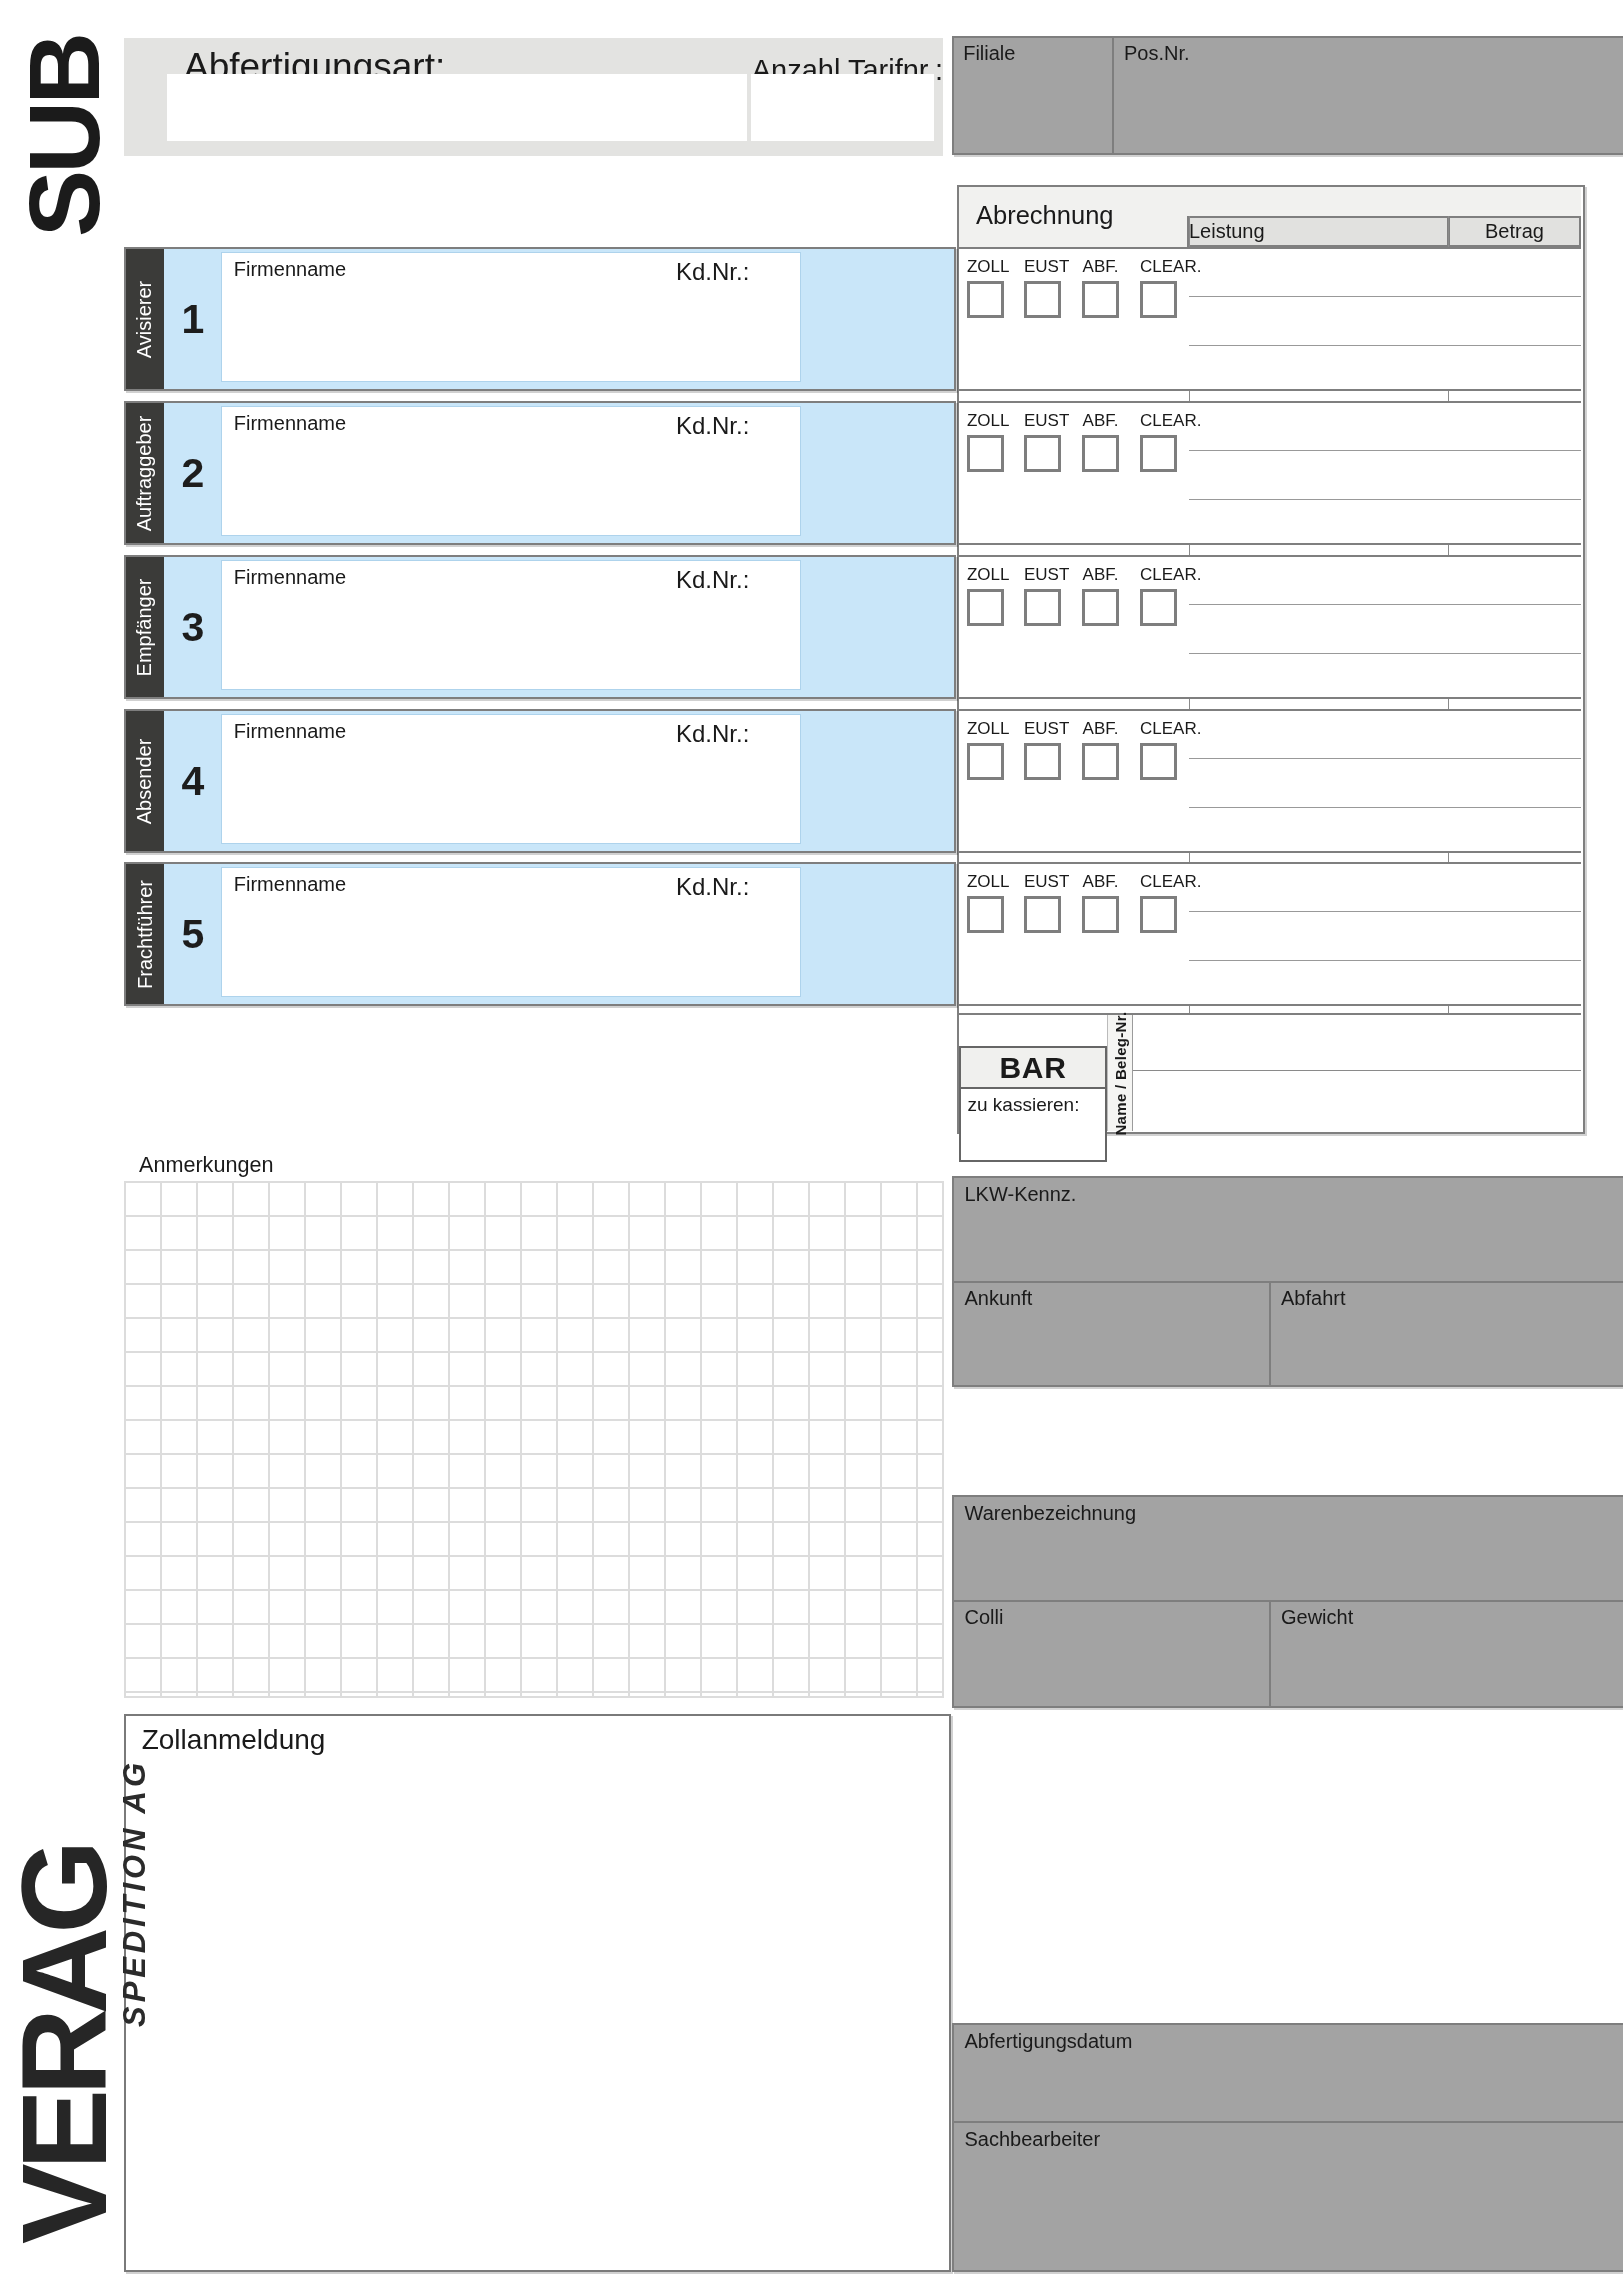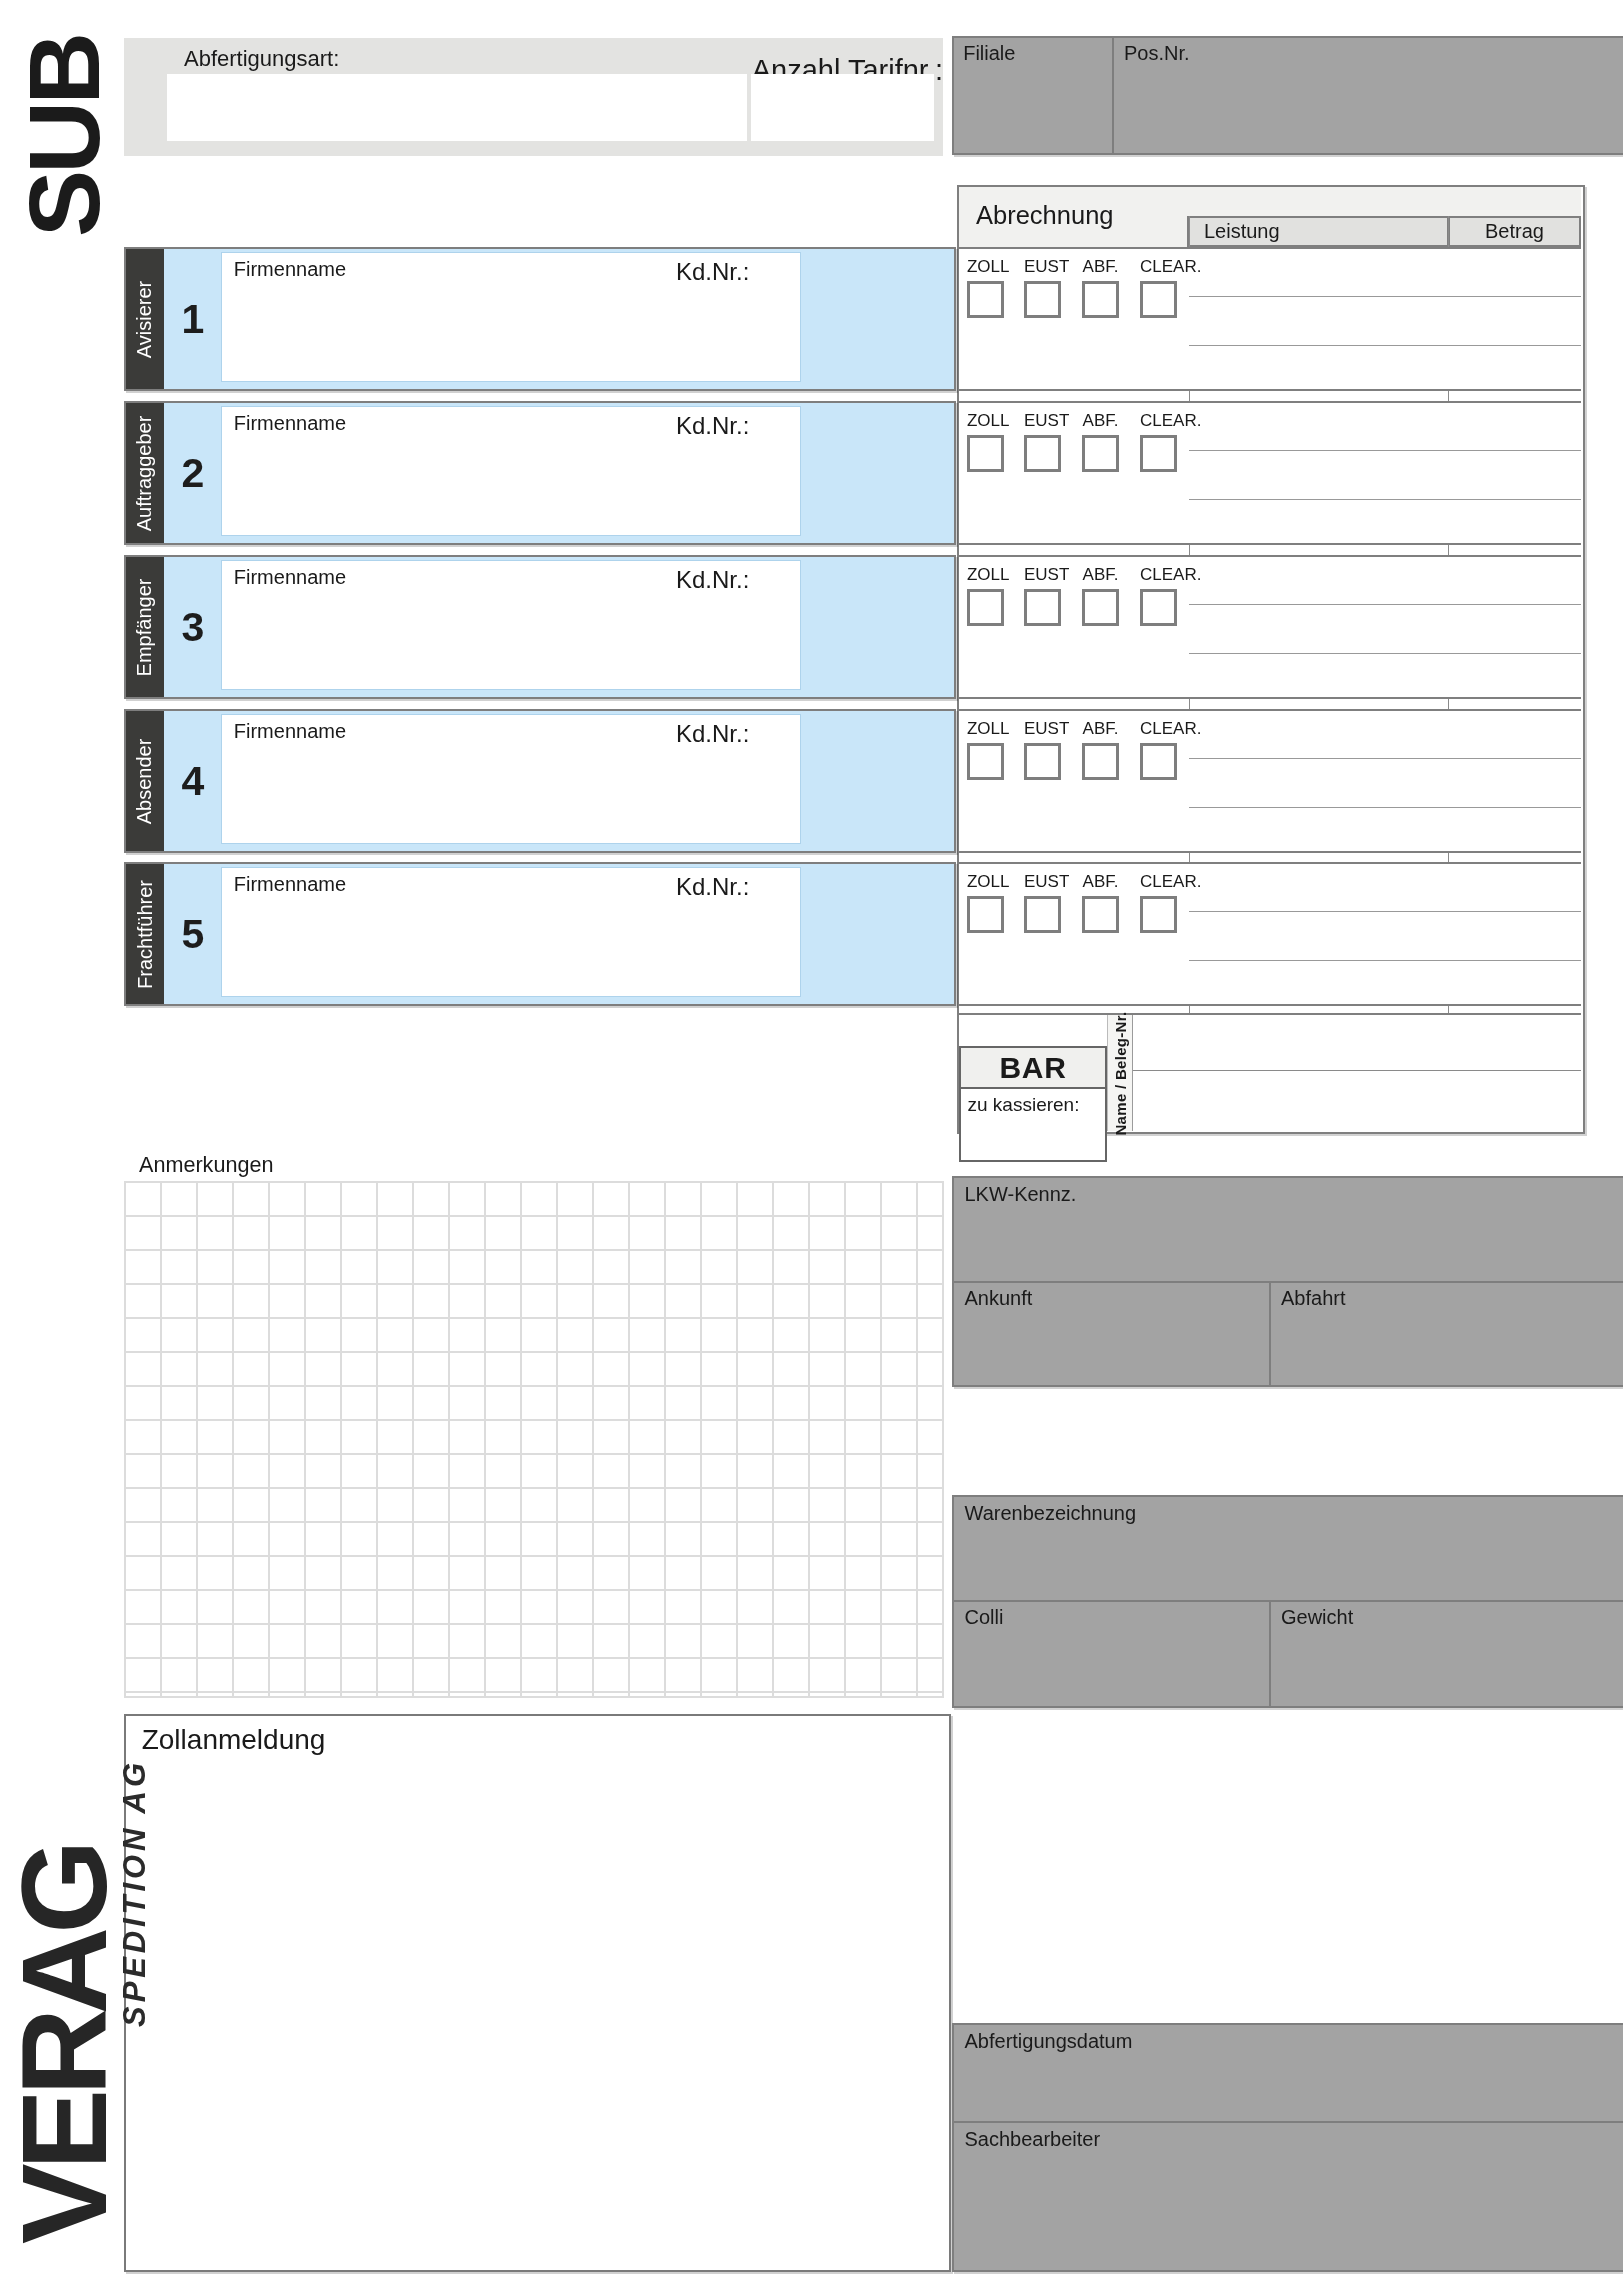--- a/index.html
+++ b/index.html
@@ -4,35 +4,35 @@
 <style>
   html,body{margin:0;padding:0;background:#ffffff;}
   body{font-family:"Liberation Sans", sans-serif;color:#1a1a1a;}
   #page{position:relative;width:1623px;height:2295px;background:#ffffff;overflow:hidden;}
   .abs{position:absolute;}
   
   .vtext{position:absolute;display:flex;align-items:center;justify-content:center;overflow:visible;}
   .vtext>span{transform:rotate(-90deg);white-space:nowrap;display:block;}
   
   .band{position:absolute;left:124px;top:38px;width:819px;height:118px;background:#e3e3e1;}
-  .band .lbl-a{position:absolute;left:60px;top:7.9px;font-size:22px;}
+  .band .lbl-a{position:absolute;left:60px;top:7.9px;font-size:37px;}
   .band .lbl-b{position:absolute;right:0;top:15.7px;font-size:29px;}
   .inputbox{position:absolute;background:#ffffff;}
   
   .rbox{position:absolute;left:952px;width:756px;border:2.6px solid #7e7e7e;background:#a3a3a3;box-sizing:border-box;box-shadow:2px 2px 0 rgba(0,0,0,0.18);}
   .cell-label{position:absolute;font-size:20px;}
   .hline{position:absolute;left:0;right:0;height:2px;background:#7e7e7e;}
   .vline{position:absolute;width:2px;background:#7e7e7e;}
   .field{position:absolute;background:transparent;}
   
   #abrechnung{position:absolute;left:957px;top:185px;width:628px;height:949px;border:2.6px solid #7f7f7f;background:#ffffff;box-sizing:border-box;box-shadow:2px 2px 0 rgba(0,0,0,0.18);}
   #abr-head{position:absolute;left:0;top:0;width:622px;height:60px;background:#f1f1ef;}
   #abr-title{position:absolute;left:17px;top:14.4px;font-size:25.5px;}
   .hcell{position:absolute;top:29px;height:31px;background:#e1e1df;border:2px solid #7f7f7f;box-sizing:border-box;display:flex;align-items:center;font-size:20px;}
-  .hcell.leistung{left:228px;width:262px;padding-left:15px;}
+  .hcell.leistung{left:228px;width:262px;padding-left:0;}
   .hcell.betrag{left:489px;width:133px;justify-content:center;}
   .vl{position:absolute;width:1.3px;background:#8a8a8a;}
   .ablock{position:absolute;left:0;width:622px;height:144px;border-top:2.6px solid #7f7f7f;border-bottom:2.6px solid #7f7f7f;box-sizing:border-box;background:#ffffff;}
   .cbl{position:absolute;top:7.9px;width:37px;text-align:center;font-size:17px;white-space:nowrap;}
   .cb{position:absolute;top:32px;width:37px;height:37px;border:3.9px solid #7e7e7e;background:#ffffff;box-sizing:border-box;}
   .subline{position:absolute;left:230px;right:0;height:1.3px;background:#999999;}
   
   #barblock{position:absolute;left:0;top:826px;width:622px;height:118px;border-top:2.6px solid #7f7f7f;box-sizing:border-box;background:#ffffff;}
   #bar-left{position:absolute;left:0;top:0;width:148px;height:100%;border:2px solid #666666;box-sizing:border-box;background:#ffffff;margin-top:31px;}
   #bar-head{height:39px;background:#f0f0ee;border-bottom:2px solid #666666;display:flex;align-items:center;justify-content:center;font-size:30px;font-weight:900;letter-spacing:0.7px;}

